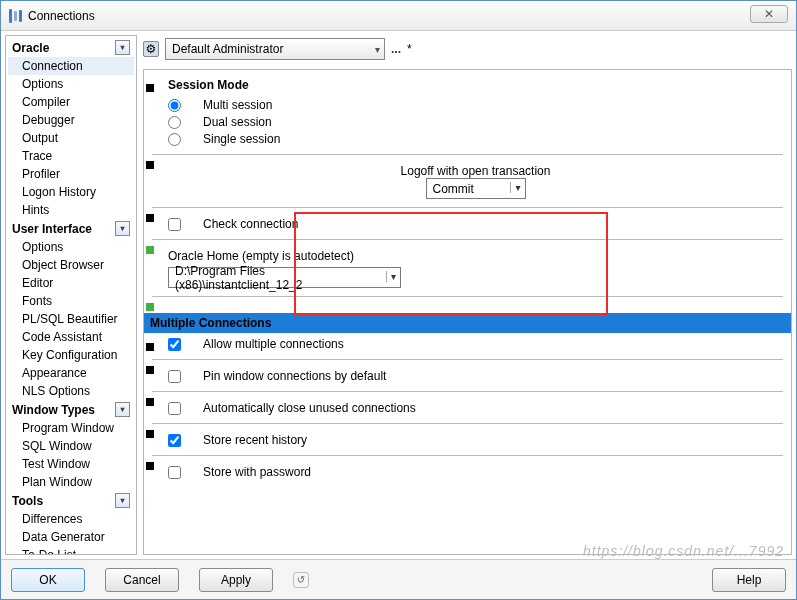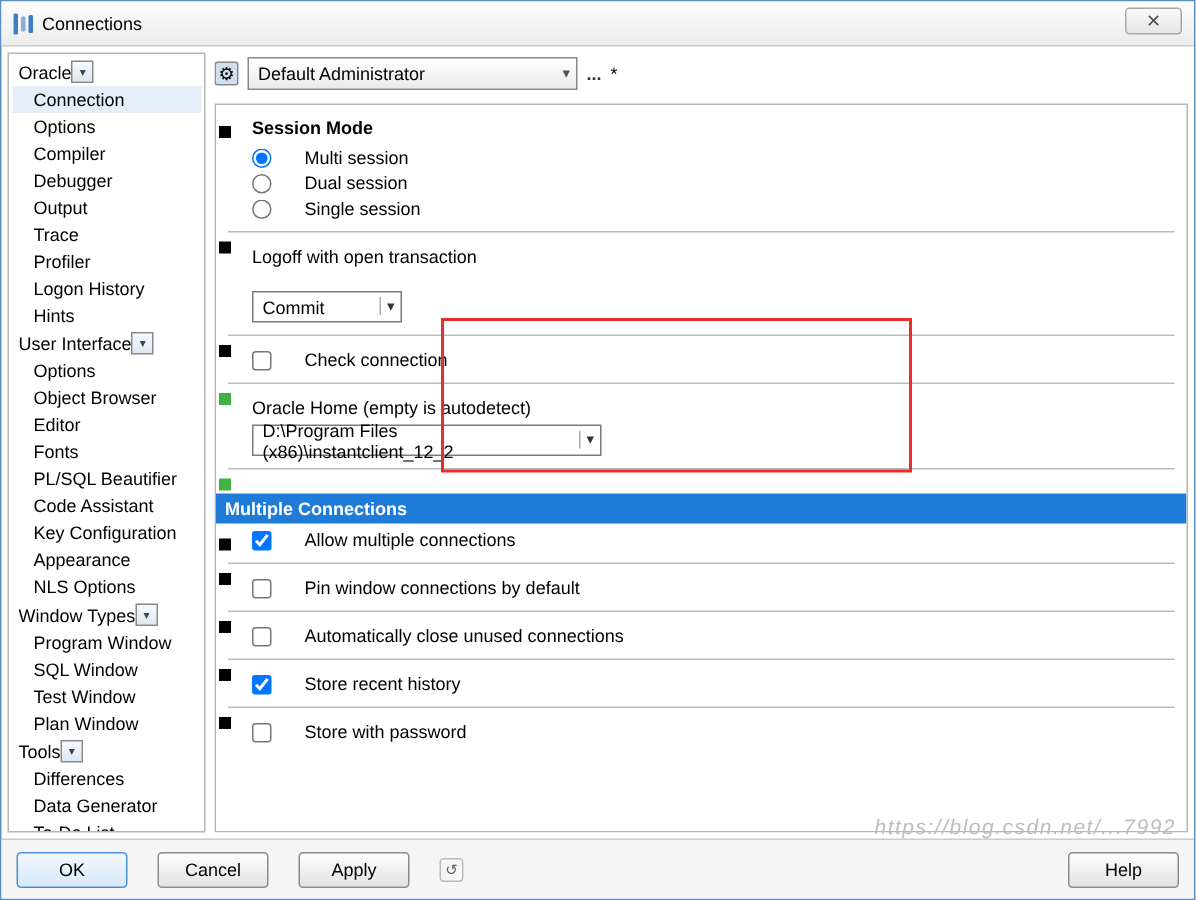--- a/index.html
+++ b/index.html
@@ -9,21 +9,21 @@
 .title-icon{display:inline-flex;gap:2px;margin-right:6px}
 .title-icon span{width:3px;height:14px;background:#3b7fc4;border-radius:1px}
 .title-icon span:nth-child(2){height:10px;margin-top:2px;background:#8aaed8}
 .title-icon span:nth-child(3){height:12px;margin-top:1px}
 .titlebar .close{position:absolute;right:8px;top:4px;width:38px;height:18px;border:1px solid #a8a8a8;border-radius:3px;background:linear-gradient(#fafafa,#e5e5e5);display:flex;align-items:center;justify-content:center;font-size:11px;color:#555}
 .body{flex:1;display:flex;overflow:hidden;padding:4px}
 .sidebar{width:132px;border:1px solid #b6b6b6;background:#fff;overflow-y:scroll;padding:2px}
 .sidebar::-webkit-scrollbar{width:16px}
 .sidebar::-webkit-scrollbar-track{background:#f0f0f0;border-left:1px solid #ddd}
 .sidebar::-webkit-scrollbar-thumb{background:#cdcdcd;border:1px solid #aaa;border-radius:2px}
-.cat{font-weight:normal;padding:2px 4px;display:flex;align-items:center;cursor:pointer}
+.cat{font-weight:bold;padding:2px 4px;display:flex;align-items:center;justify-content:space-between;cursor:pointer}
 .cat .expand{width:15px;height:15px;border:1px solid #888;background:linear-gradient(#f5f9ff,#dce8f5);display:flex;align-items:center;justify-content:center;font-size:8px;color:#444}
 .item{padding:2px 4px 2px 14px;cursor:pointer}
 .item.sel{background:#e5eef9}
 .main{flex:1;display:flex;flex-direction:column;margin-left:6px;overflow:hidden}
 .toolbar{height:28px;display:flex;align-items:center;gap:6px;margin-bottom:6px}
 .tb-icon{width:16px;height:16px;background:#d0dff0;border:1px solid #888;border-radius:2px;display:flex;align-items:center;justify-content:center}
 .tb-dd{height:22px;width:220px;border:1px solid #888;background:linear-gradient(#fff,#eaeaea);display:flex;align-items:center;padding:0 18px 0 6px;position:relative}
 .tb-dd:after{content:"▾";position:absolute;right:4px;font-size:10px;color:#555}
 .dots{color:#333;font-weight:bold}
 .content{flex:1;border:1px solid #b6b6b6;overflow-y:auto;padding:8px;position:relative}
@@ -32,21 +32,21 @@
 .mark{position:absolute;left:-6px;top:6px;width:8px;height:8px;background:#000}
 .mark.green{background:#3fb23f}
 .sect-hdr{font-weight:bold;margin:0 0 6px 16px}
 .row{display:flex;align-items:center;margin:3px 0 3px 16px;gap:22px}
 input[type=radio],input[type=checkbox]{margin:0}
 .combo{height:21px;border:1px solid #7a7a7a;background:#fff;display:flex;align-items:center;padding:0 18px 0 6px;position:relative;min-width:100px}
 .combo:after{content:"▾";position:absolute;right:4px;top:3px;font-size:10px;color:#333;border-left:1px solid #aaa;padding-left:4px}
 .combo.wide{width:233px}
 .combo.wide2{width:280px}
 .hilite{position:absolute;border:2px solid #ec2b2b;left:150px;top:142px;width:314px;height:103px;pointer-events:none}
-.blue-bar{background:#1e7bd8;color:#ffffff;font-weight:bold;padding:3px 6px;margin:10px -8px 4px}
+.blue-bar{background:#1e7bd8;color:#000000;font-weight:bold;padding:3px 6px;margin:10px -8px 4px}
 .footer{height:40px;border-top:1px solid #ccc;display:flex;align-items:center;padding:0 10px;gap:20px;background:#f5f5f5}
 .btn{height:24px;min-width:74px;border:1px solid #8a8a8a;border-radius:3px;background:linear-gradient(#fdfdfd,#e3e3e3);display:flex;align-items:center;justify-content:center;cursor:pointer;padding:0 12px}
 .btn.primary{border:1px solid #4a90d9;background:linear-gradient(#f2f8ff,#d7e8f9)}
 .spacer{flex:1}
 .watermark{position:absolute;right:12px;bottom:40px;color:#bdbdbd;font-size:14px;font-style:italic;letter-spacing:1px;pointer-events:none}
 .reset{width:16px;height:16px;border:1px solid #bbb;border-radius:3px;display:flex;align-items:center;justify-content:center;font-size:10px;color:#666}
 </style>
 </head>
 <body>
 
@@ -129,21 +129,21 @@
                 <span>Dual session</span>
               </div>
               <div class="row">
                 <input type="radio" name="sess" style="">
                 <span>Single session</span>
               </div>
             </div>
     </div>
     <div class="sect">
      <span class="mark"></span>
-     <div class="row" style="margin-left:16px;flex-direction:column;align-items:flex-start;gap:16px">
+     <div class="row" style="margin-left:16px;flex-direction:column;align-items:center;gap:0">
       <span>Logoff with open transaction</span>
       <div class="combo">
                 <span>Commit</span>
               </div>
      </div>
     </div>
     <div class="sect">
      <span class="mark"></span>
      <div class="row">
               <input type="checkbox" style="">

